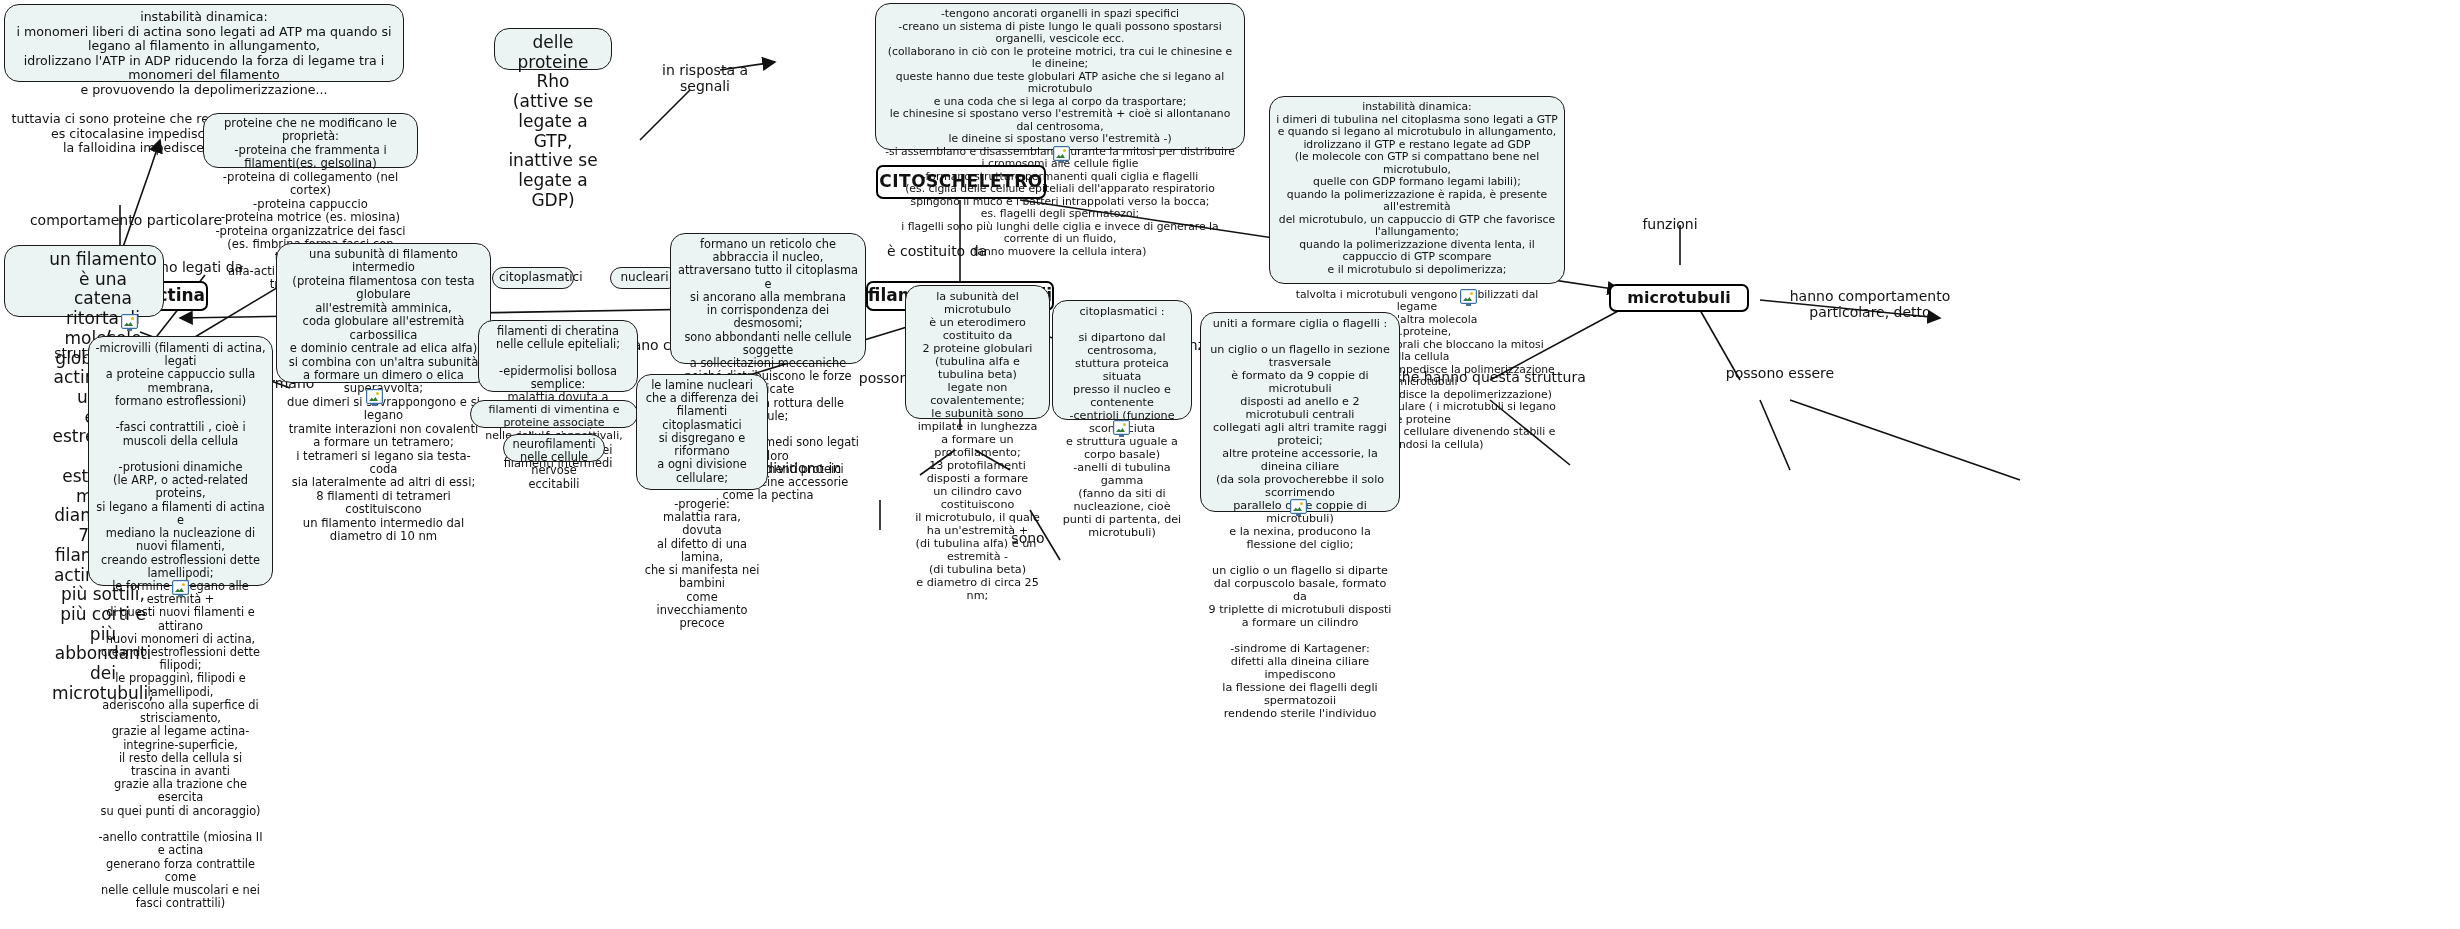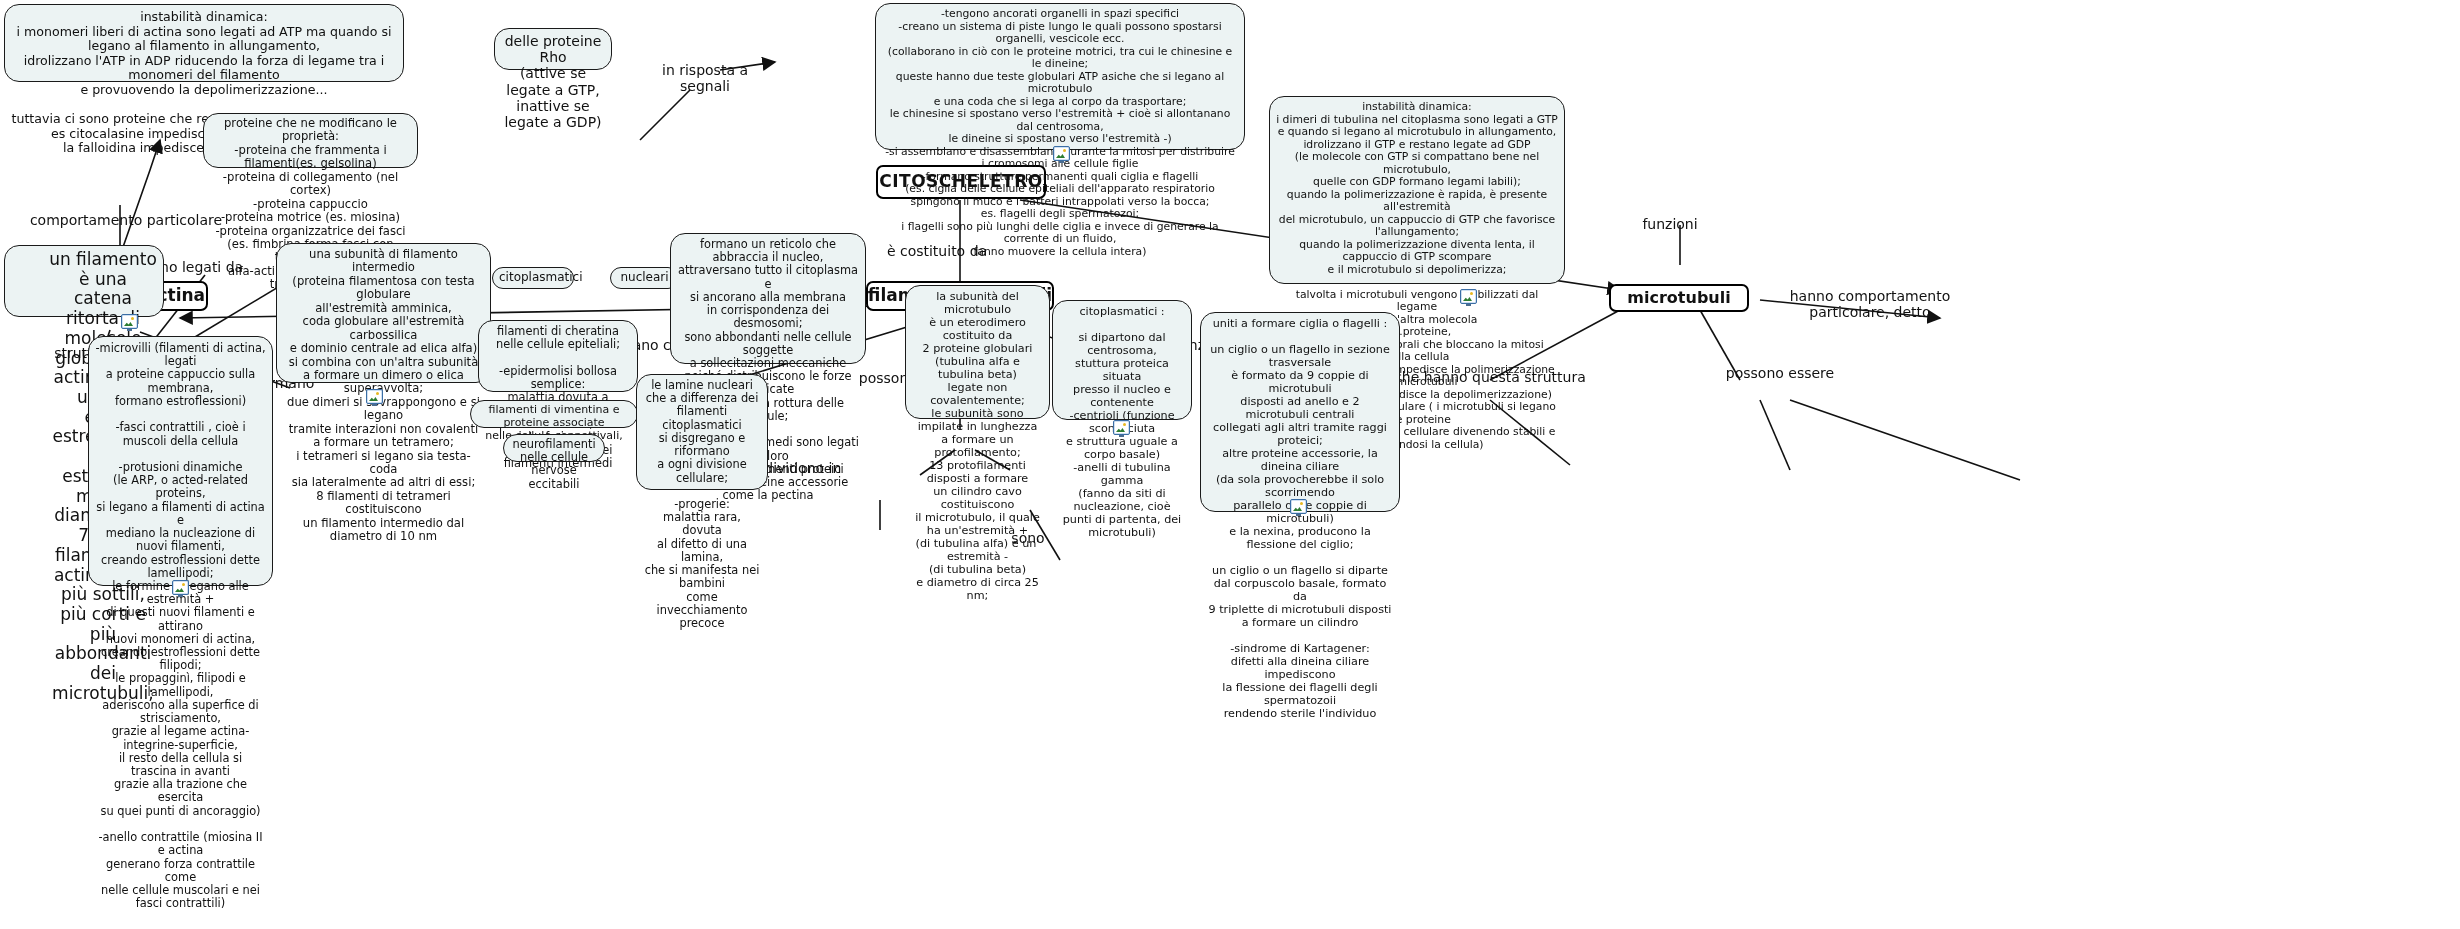--- a/index.html
+++ b/index.html
@@ -155,21 +155,21 @@
 
   <div class="node" style="left:4px;top:4px;width:400px;height:78px;font-size:12.6px;padding-top:5px;">instabilità dinamica:
 i monomeri liberi di actina sono legati ad ATP ma quando si legano al filamento in allungamento,
 idrolizzano l'ATP in ADP riducendo la forza di legame tra i monomeri del filamento
 e provuovendo la depolimerizzazione...
 
 tuttavia ci sono proteine che rendono stabili questi filamenti:
 es citocalasine impediscono la polimerizzazione,
 la falloidina impedisce la depolimerizzazione</div>
 
-  <div class="node" style="left:494px;top:28px;width:118px;height:42px;font-size:14px;padding-top:4px;">delle proteine Rho
+  <div class="node" style="left:494px;top:28px;width:118px;height:42px;font-size:17px;padding-top:4px;">delle proteine Rho
 (attive se legate a GTP,
 inattive se legate a GDP)</div>
 
   <div class="node" style="left:203px;top:113px;width:215px;height:55px;font-size:11.6px;padding-top:3px;">proteine che ne modificano le proprietà:
 -proteina che frammenta i filamenti(es. gelsolina)
 -proteina di collegamento (nel cortex)
 -proteina cappuccio
 -proteina motrice (es. miosina)
 -proteina organizzatrice dei fasci
 (es. fimbrina forma fasci con trama lassa,

